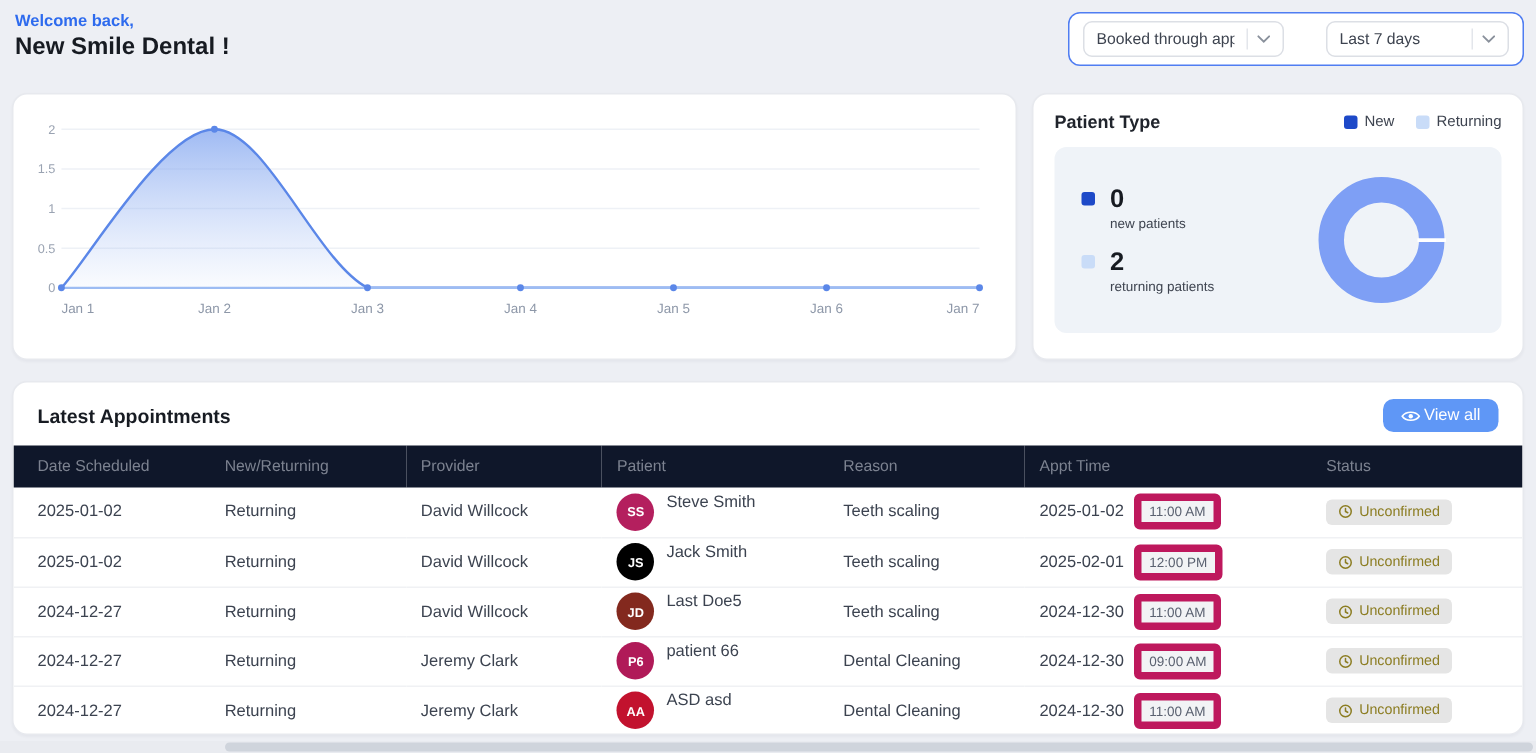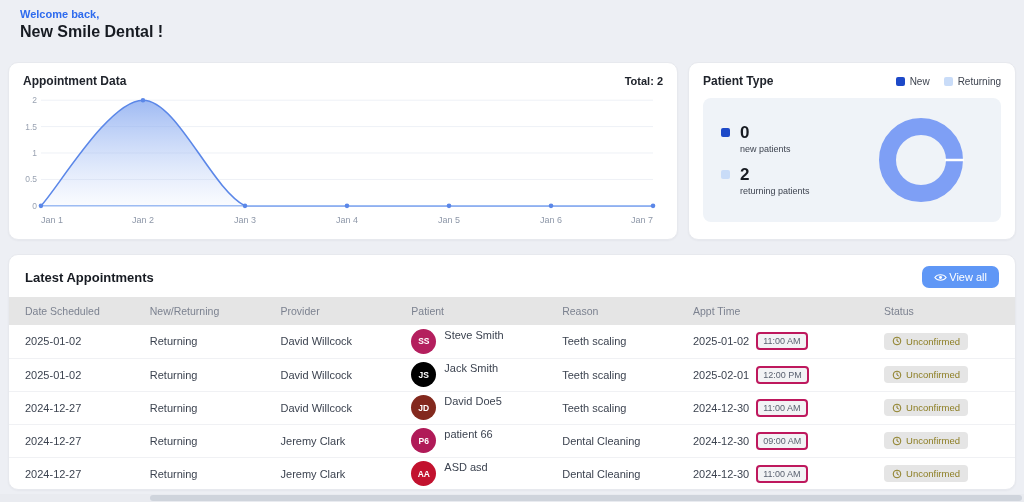--- a/index.html
+++ b/index.html
@@ -1,20 +1,20 @@
 <!DOCTYPE html>
 <html><head>
 <meta charset="utf-8">
 <style>
   *{box-sizing:border-box;margin:0;padding:0}
   html,body{width:1024px;height:502px}
   body{position:relative;background:#edeff4;font-family:"Liberation Sans",sans-serif;overflow:hidden}
 
   
-  .topbar{position:absolute;left:20px;top:8px;right:8px;display:flex;justify-content:space-between;align-items:flex-start}
+  .topbar{position:absolute;left:10px;top:8px;right:8px;display:flex;justify-content:space-between;align-items:flex-start}
   .greeting{color:#2e6bee;font-size:11px;font-weight:700}
   .clinic-name{color:#171b22;font-size:16px;font-weight:700;margin-top:3px}
   .filters{display:flex;gap:28px;border:1.5px solid #4f7df2;border-radius:8px;background:#fff;padding:5px 9px}
   .select{display:flex;align-items:center;border:1px solid #dcdfe5;border-radius:6px;padding:4px 8px;background:#fff;cursor:pointer}
   .select-1{width:134px}
   .select-2{width:122px}
   .select-label{font-size:10.5px;color:#3e4450;flex:1;white-space:nowrap;overflow:hidden}
   .select-divider{width:1px;height:14px;background:#e3e6eb;margin:0 6px 0 8px}
 
   
@@ -37,50 +37,62 @@
   .stat-value{font-size:17px;font-weight:700;color:#171b22;line-height:1.1}
   .stat-label{font-size:9px;color:#3e4450;margin-left:19px;margin-top:1px}
   .donut-chart{width:100px;height:100px;margin-left:auto}
 
   
   .table-card{position:absolute;left:8px;top:254px;right:8px;height:236px;overflow:hidden;padding:0}
   .table-head{display:flex;justify-content:space-between;align-items:center;padding:11px 16px 9px}
   .table-title{font-size:13px;font-weight:700;color:#171b22}
   .view-all-btn{display:flex;align-items:center;gap:2px;background:#5f97f6;color:#fff;font-size:11px;border:none;border-radius:7px;padding:5px 12px;cursor:pointer;font-family:inherit}
   table{width:100%;border-collapse:collapse;table-layout:fixed}
-  thead th{background:#e5e5e5;font-size:10.5px;font-weight:400;color:#7c8290;text-align:left;padding:8px 10px;white-space:nowrap}
+  thead th{background:#0f172a;font-size:10.5px;font-weight:400;color:#7c8290;text-align:left;padding:8px 10px;white-space:nowrap}
   thead th:first-child{padding-left:16px}
   tbody td{font-size:11px;color:#3c4350;padding:0 10px;height:33px;border-bottom:1px solid #f0f1f4;white-space:nowrap;overflow:hidden}
   tbody td:first-child{padding-left:16px}
   .patient-wrap{display:flex;align-items:flex-start;gap:8px}
   .avatar{width:25px;height:25px;border-radius:50%;color:#fff;font-size:8.5px;font-weight:700;display:flex;align-items:center;justify-content:center;flex:0 0 25px}
   .appt-wrap{display:flex;align-items:center;gap:7px}
-  .time-badge{background:#f2f3f5;border:2px solid #be185d;border-radius:4px;font-size:9px;color:#5a6170;padding:2px 5px;white-space:nowrap}
+  .time-badge{background:#f2f3f5;border:5px solid #be185d;border-radius:4px;font-size:9px;color:#5a6170;padding:2px 5px;white-space:nowrap}
   .status-badge{display:inline-flex;align-items:center;gap:4px;background:#e5e5e5;color:#8c7d22;border-radius:4px;font-size:9.5px;padding:3px 8px}
   .clock-icon{display:inline-block}
 
   
   .bottom-scroll-track{position:absolute;left:0;right:0;bottom:0;height:8px;background:#e9ebf0}
   .bottom-scroll-thumb{position:absolute;left:150px;right:2px;top:1px;height:6px;border-radius:3px;background:#cfd4dc}
 </style>
 </head>
 <body>
 
 <div class="topbar">
   <div>
     <div class="greeting">Welcome back,</div>
     <div class="clinic-name">New Smile Dental !</div>
   </div>
+  <div class="filters">
+    <div class="select select-1">
+      <span class="select-label">Booked through app</span>
+      <span class="select-divider"></span>
+      <svg width="9" height="6" viewBox="0 0 10 6">
+          <path d="M1 1 L5 5 L9 1" fill="none" stroke="#8a919c" stroke-width="1.4" stroke-linecap="round"></path>
+        </svg>
+    </div>
+    <div class="select select-2">
+      <span class="select-label">Last 7 days</span>
+      <span class="select-divider"></span>
+      <svg width="9" height="6" viewBox="0 0 10 6">
+          <path d="M1 1 L5 5 L9 1" fill="none" stroke="#8a919c" stroke-width="1.4" stroke-linecap="round"></path>
+        </svg>
+    </div>
+  </div>
 </div>
 
 <div class="card chart-card">
-  <div class="card-head">
-    <div class="card-title">Appointment Data</div>
-    <div class="total-label">Total: 2</div>
-  </div>
   <svg class="area-chart" viewBox="0 0 642 138">
       <defs>
         <linearGradient id="ag" x1="0" y1="0" x2="0" y2="1">
           <stop offset="0" stop-color="#7fa3ef" stop-opacity="0.75"></stop>
           <stop offset="1" stop-color="#aac3f5" stop-opacity="0.06"></stop>
         </linearGradient>
       </defs>
       <line x1="18" y1="114" x2="632" y2="114" stroke="#eef1f6" stroke-width="1"></line>
       <text x="14" y="117" text-anchor="end" font-size="8.5" fill="#9aa3b2">0</text>
       <line x1="18" y1="87.5" x2="632" y2="87.5" stroke="#eef1f6" stroke-width="1"></line>
@@ -229,21 +241,21 @@
     </td>
   </tr>
 
   <tr>
     <td>2024-12-27</td>
     <td>Returning</td>
     <td>David Willcock</td>
     <td>
       <span class="patient-wrap">
         <span class="avatar" style="background: rgb(131, 41, 30);">JD</span>
-        <span>David Doe5</span>
+        <span>Last Doe5</span>
       </span>
     </td>
     <td>Teeth scaling</td>
     <td>
       <span class="appt-wrap">
         <span>2024-12-30</span>
         <span class="time-badge">11:00 AM</span>
       </span>
     </td>
     <td>

